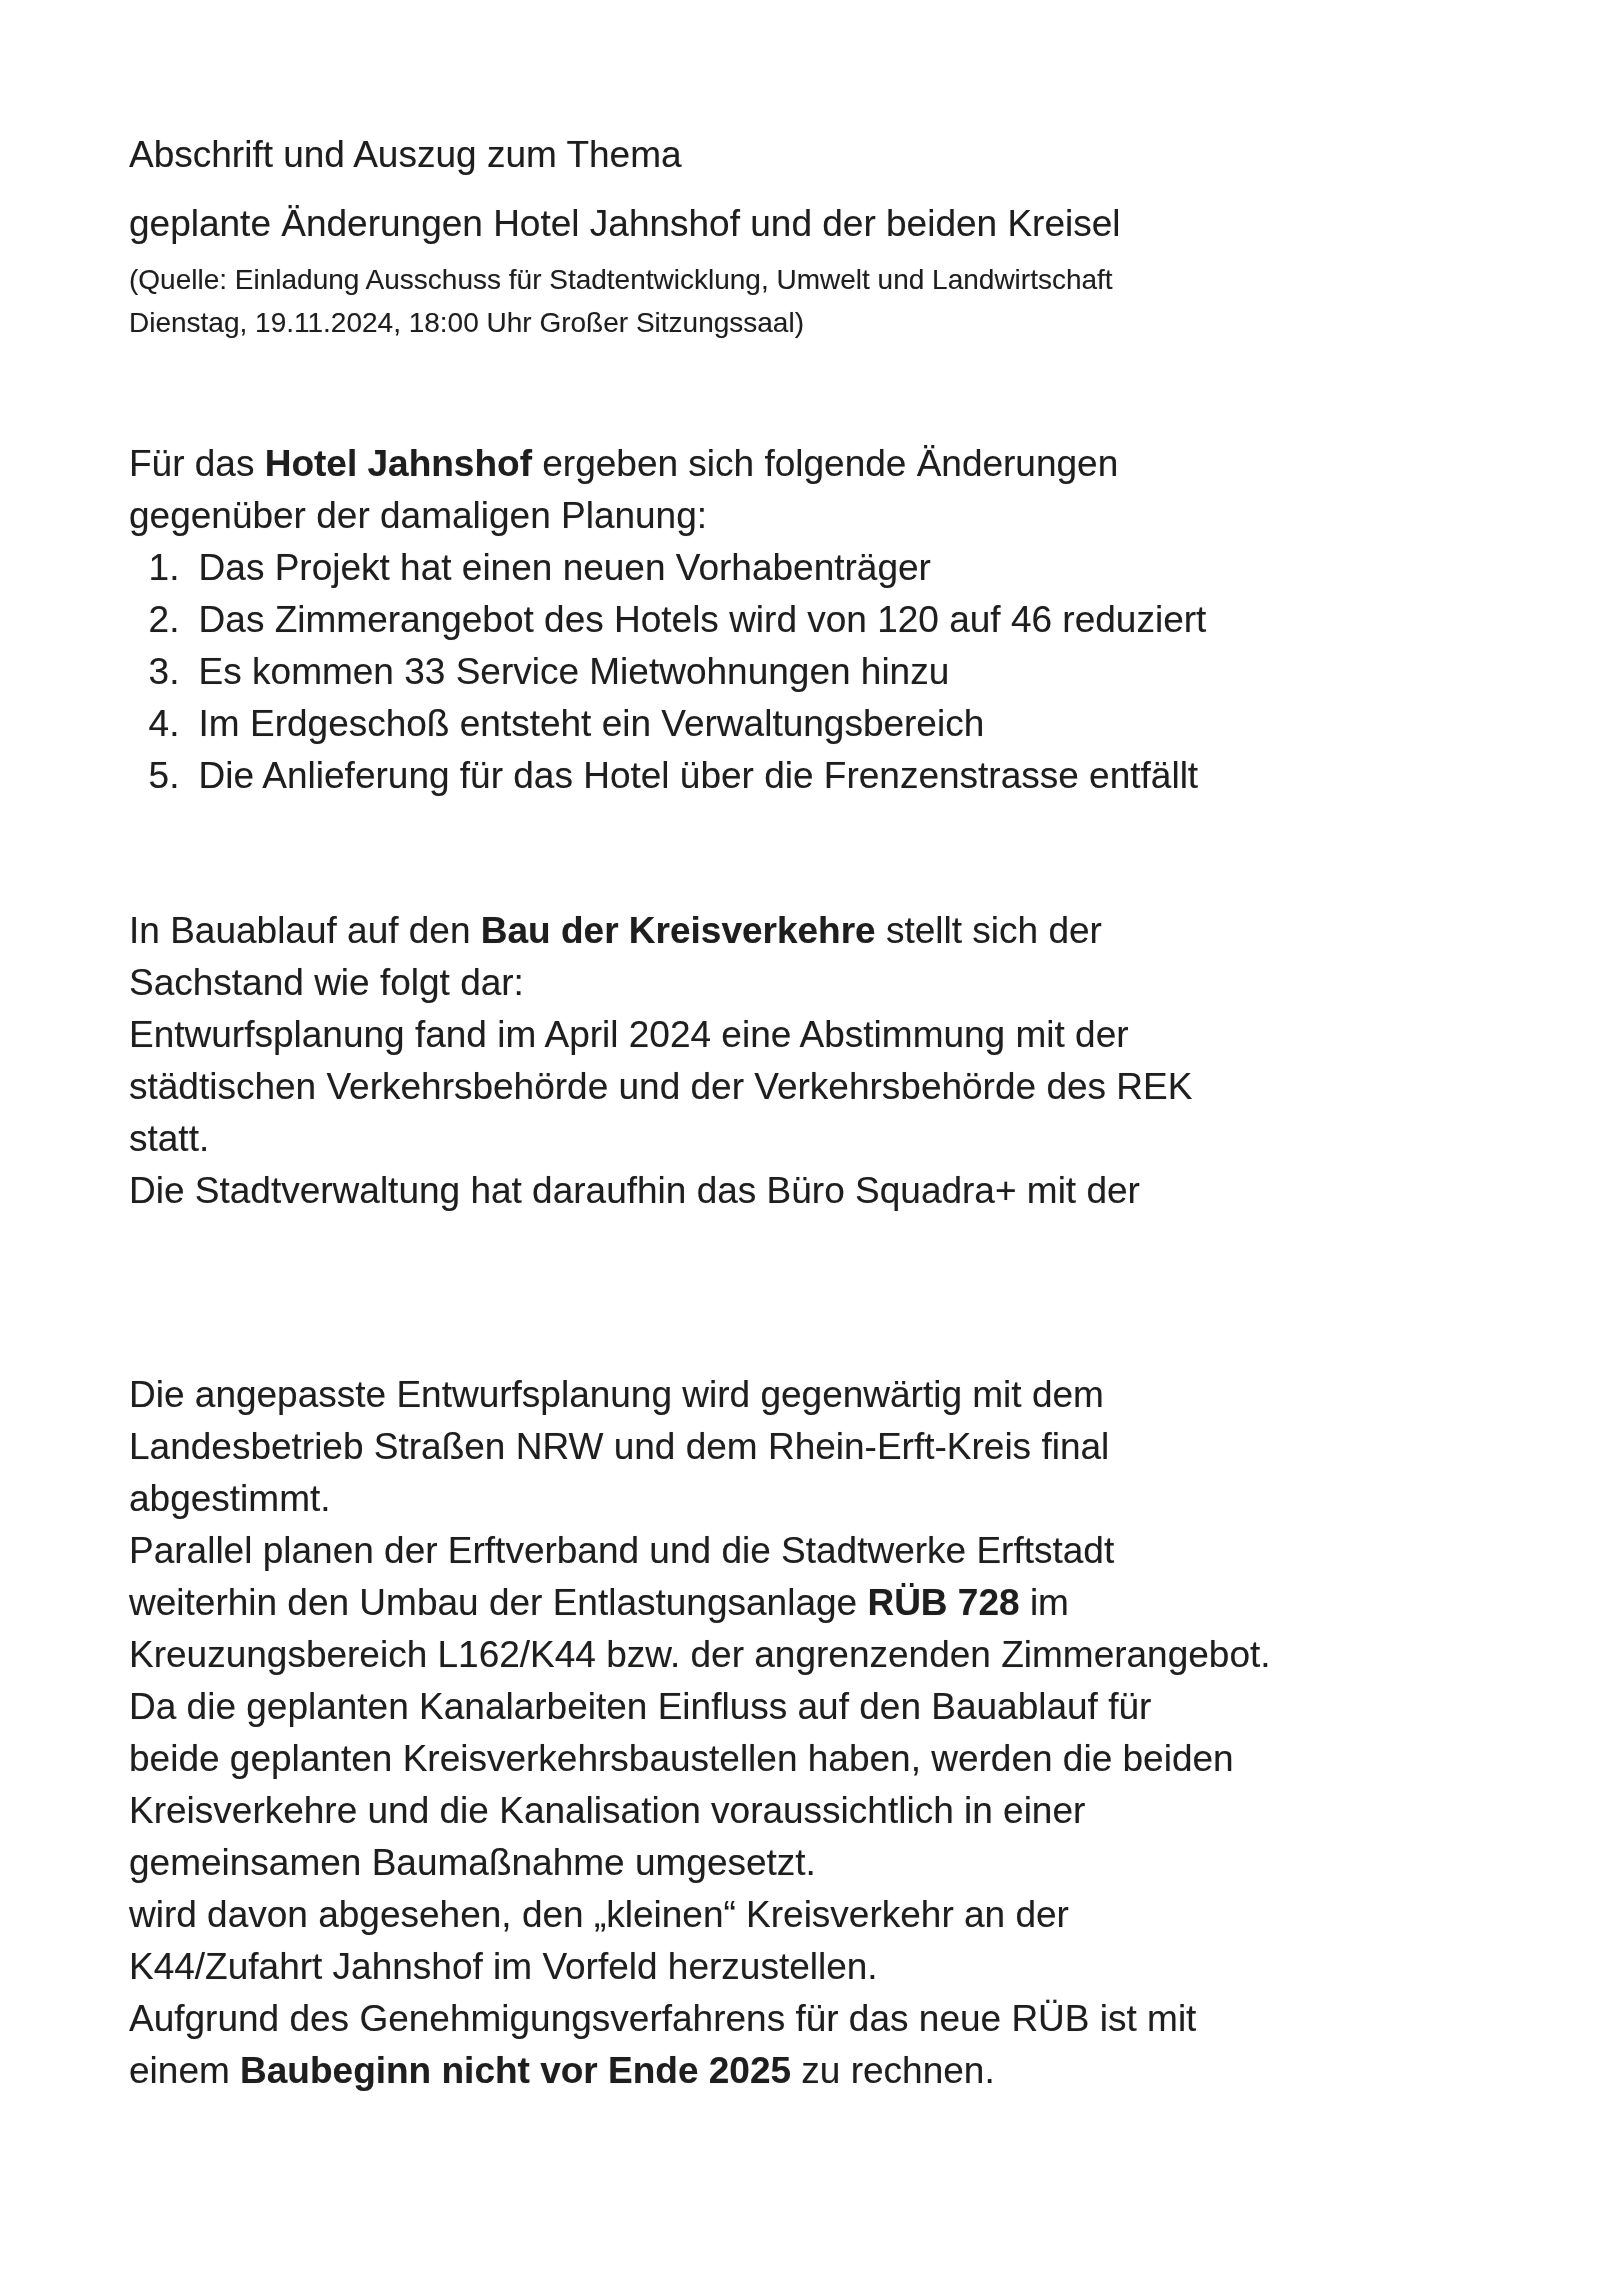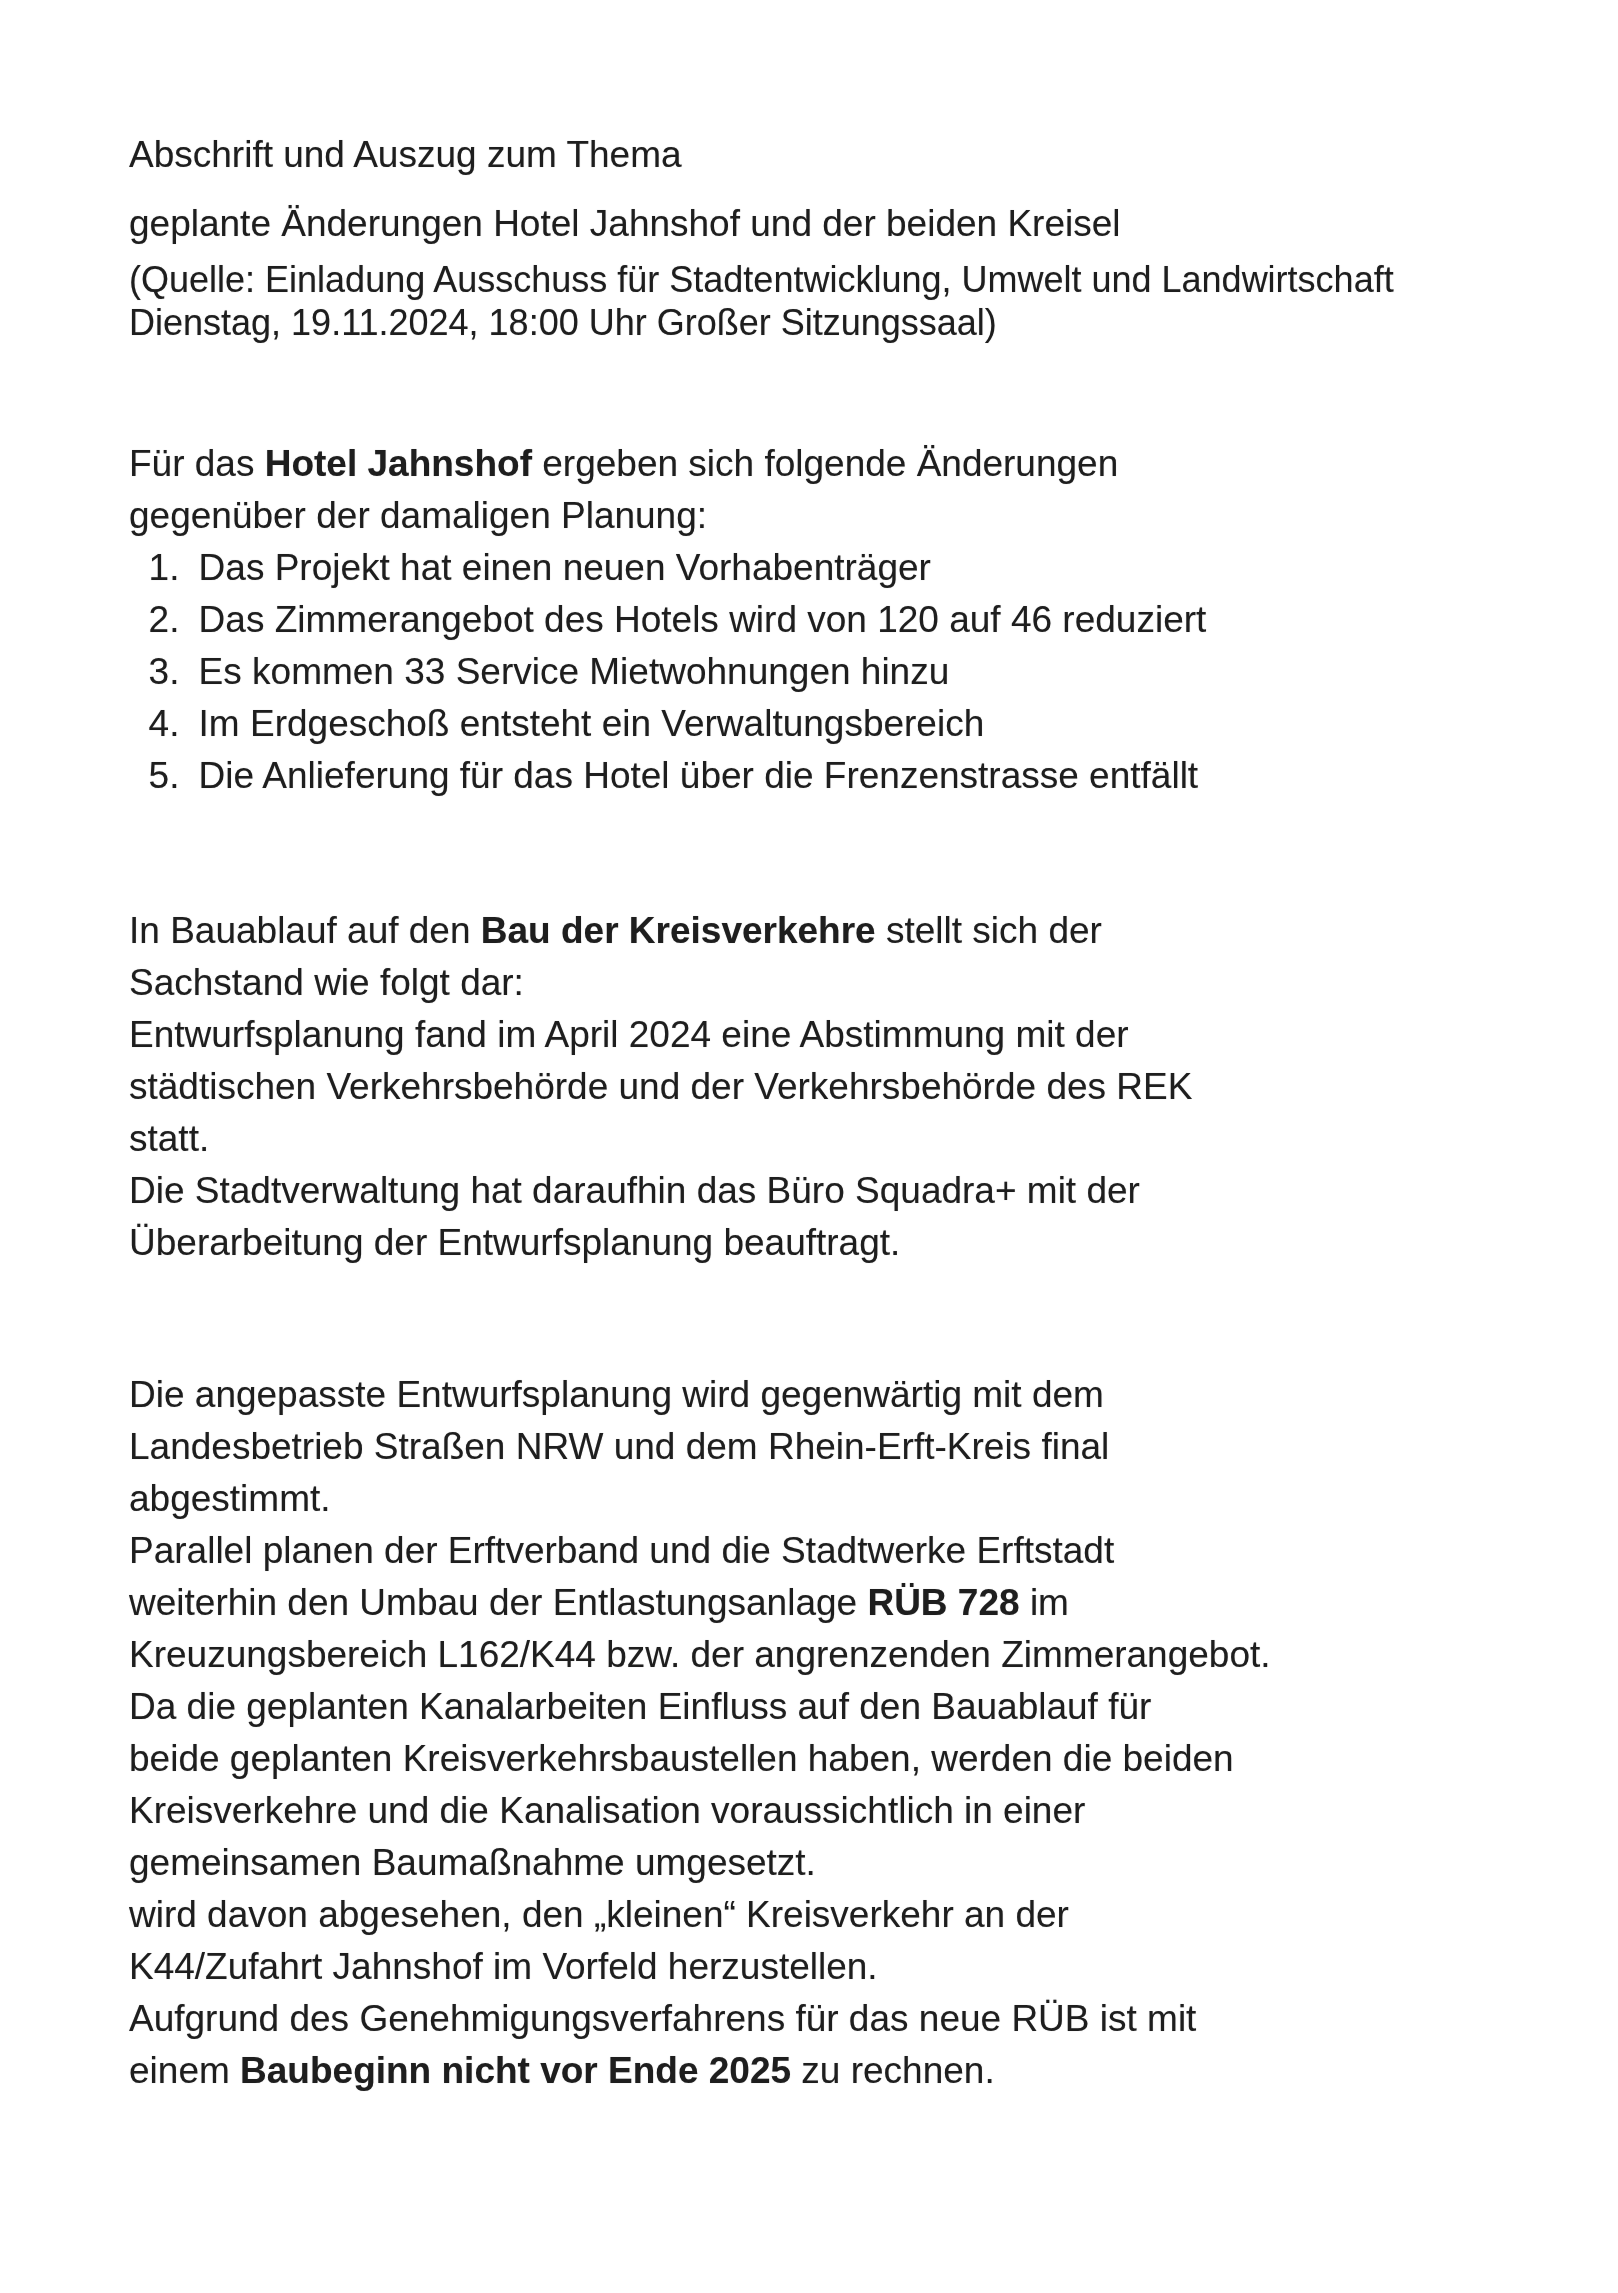--- a/index.html
+++ b/index.html
@@ -13,21 +13,21 @@
     overflow: hidden;
     border-bottom: 1.8px solid #f2f2f2;
   }
   .block {
     position: absolute;
     left: 129px;
     white-space: nowrap;
     text-shadow: 0 0 0.9px rgba(40,40,40,0.35);
   }
   .title-block .line { font-size: 37px; line-height: 53px; margin-top: 16px; }
-  .source-block .line { font-size: 36px; line-height: 43px; }
+  .source-block .line { font-size: 28px; line-height: 43px; }
   .body-block .line { font-size: 37px; line-height: 52px; }
   .b { font-weight: bold; }
   .list-line { padding-left: 19.6px; }
   .marker { display: inline-block; width: 50px; }
 </style>
 </head>
 <body>
 
 <div class="page">
 
@@ -85,23 +85,20 @@
     </div>
     <div class="line">
       <span>städtischen Verkehrsbehörde und der Verkehrsbehörde des REK</span>
     </div>
     <div class="line">
       <span>statt.</span>
     </div>
     <div class="line">
       <span>Die Stadtverwaltung hat daraufhin das Büro Squadra+ mit der</span>
     </div>
-    <div class="line">
-      <span>Überarbeitung der Entwurfsplanung beauftragt.</span>
-    </div>
   </div>
 
   <div class="block body-block" style="top:1369px">
     <div class="line">
       <span>Die angepasste Entwurfsplanung wird gegenwärtig mit dem</span>
     </div>
     <div class="line">
       <span>Landesbetrieb Straßen NRW und dem Rhein-Erft-Kreis final</span>
     </div>
     <div class="line">

